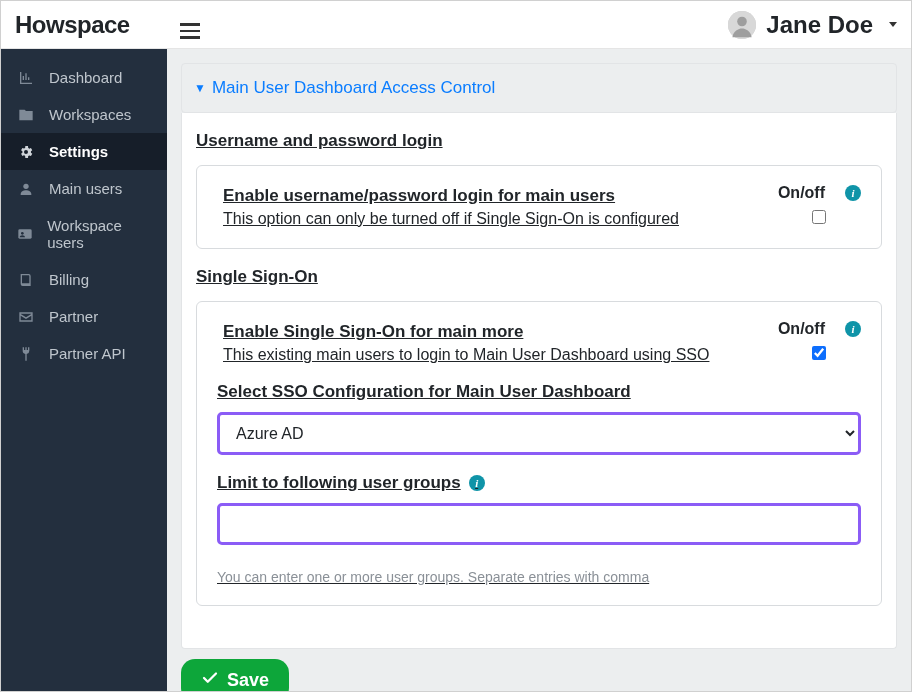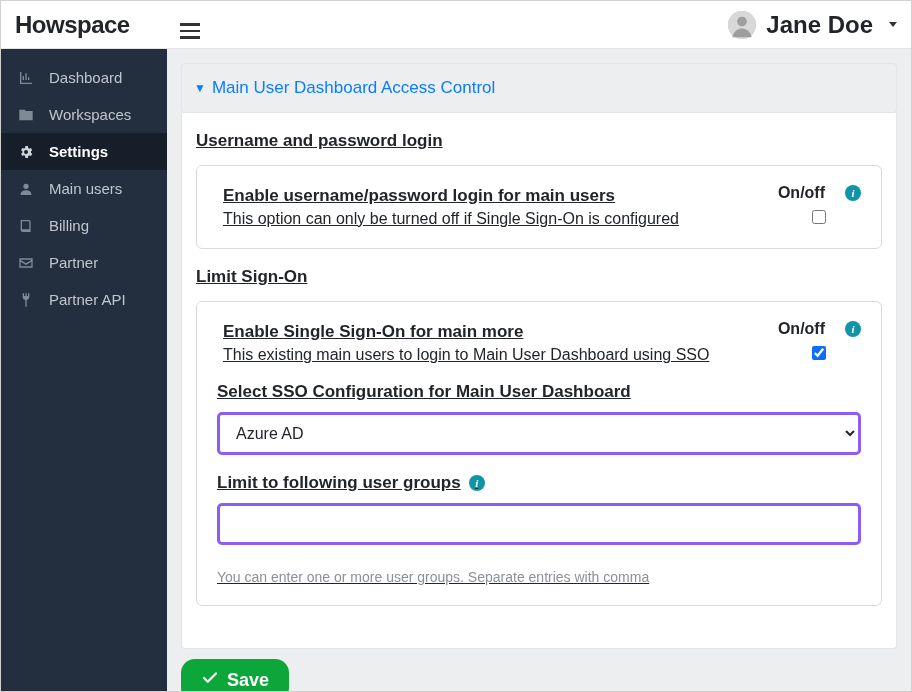--- a/index.html
+++ b/index.html
@@ -110,20 +110,30 @@
           <svg width="16" height="16" viewBox="0 0 24 24" fill="currentColor">
             <circle cx="12" cy="8" r="4"></circle>
             <path d="M4 20c0-4 4-6 8-6s8 2 8 6v1H4v-1z"></path>
           </svg>
         </span>
         <span>Main users</span>
       </div>
       <div class="side-item">
         <span class="icon">
           <svg width="16" height="16" viewBox="0 0 24 24" fill="currentColor">
+            <rect x="2" y="5" width="20" height="14" rx="2"></rect>
+            <circle cx="8" cy="11" r="2" fill="#232f3e"></circle>
+            <path d="M4 17c0-2 2-3 4-3s4 1 4 3" fill="#232f3e"></path>
+          </svg>
+        </span>
+        <span>Workspace users</span>
+      </div>
+      <div class="side-item">
+        <span class="icon">
+          <svg width="16" height="16" viewBox="0 0 24 24" fill="currentColor">
             <path d="M4 3h12a3 3 0 013 3v15H7a3 3 0 01-3-3V3zm2 2v12h11V6a1 1 0 00-1-1H6z"></path>
           </svg>
         </span>
         <span>Billing</span>
       </div>
       <div class="side-item">
         <span class="icon">
           <svg width="16" height="16" viewBox="0 0 24 24" fill="currentColor">
             <path d="M2 5h20v14H2V5zm2 2v.5l8 5 8-5V7H4zm0 3v7h16v-7l-8 5-8-5z"></path>
           </svg>
@@ -159,21 +169,21 @@
               <span>On/off</span>
               <span class="info-icon">i</span>
             </div>
             <div class="checkbox-wrap">
               <input type="checkbox" id="cb1" style="">
             </div>
           </div>
         </div>
       </div>
 
-      <div class="section-title">Limit Sign-On</div>
+      <div class="section-title">Single Sign-On</div>
       <div class="card">
         <div class="row">
           <div class="left">
             <div class="opt-title">Enable Single Sign-On for main more</div>
             <div class="opt-desc">This existing main users to login to Main User Dashboard using SSO</div>
           </div>
           <div class="right">
             <div class="onoff-label">
               <span>On/off</span>
               <span class="info-icon">i</span>

